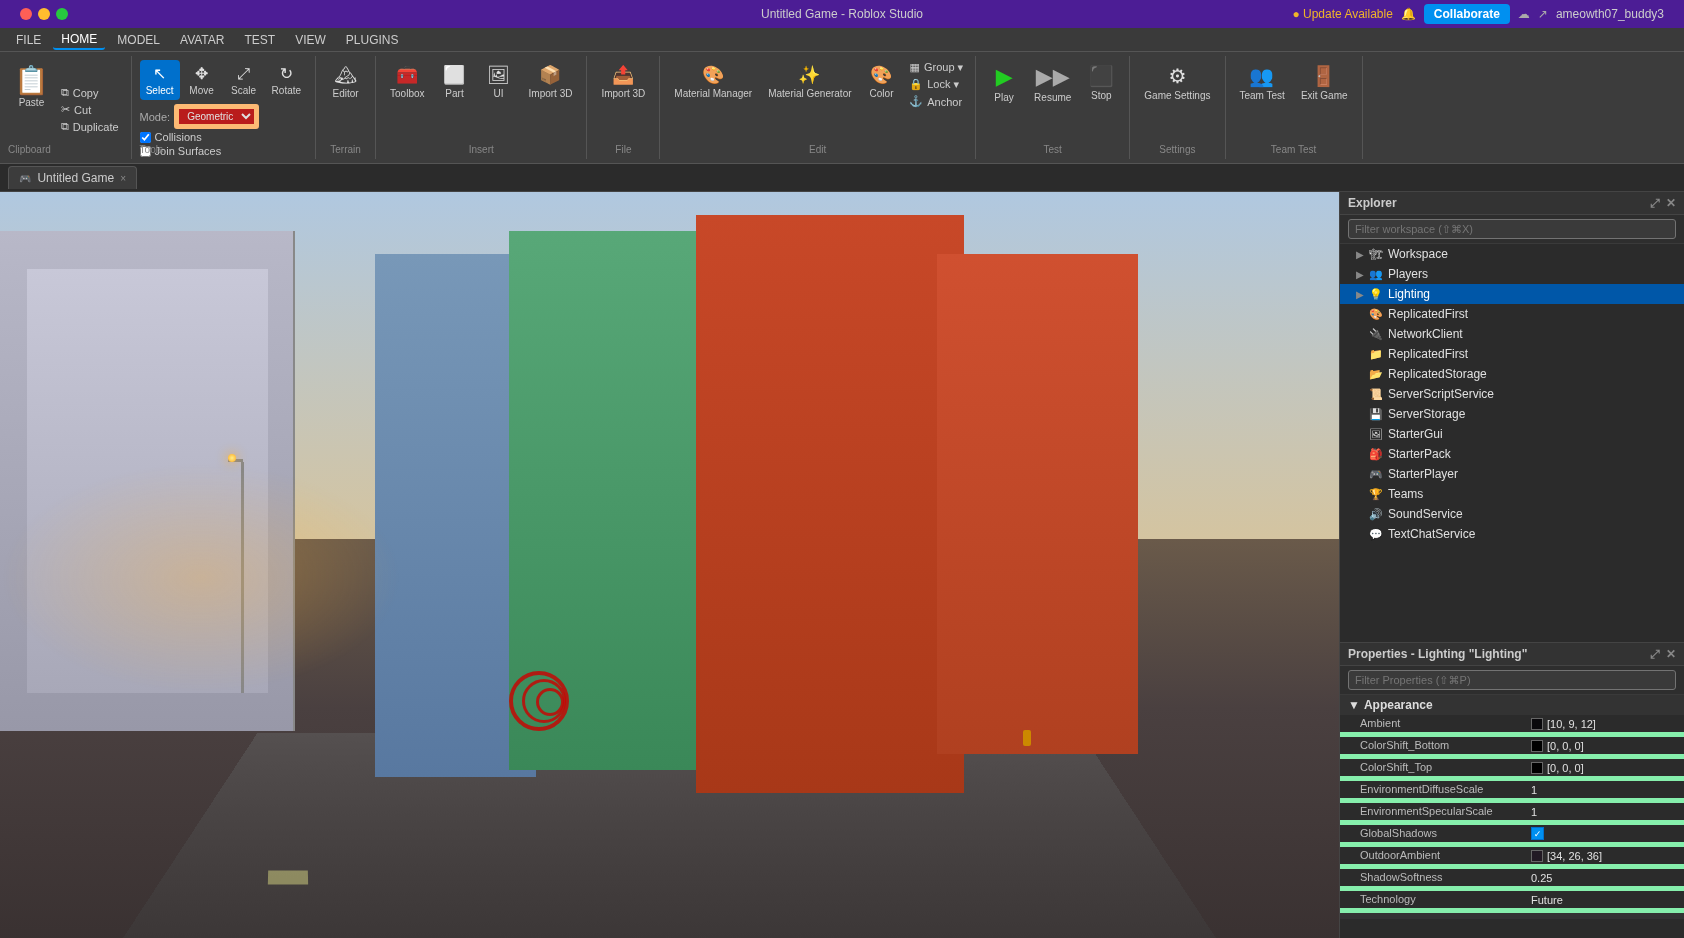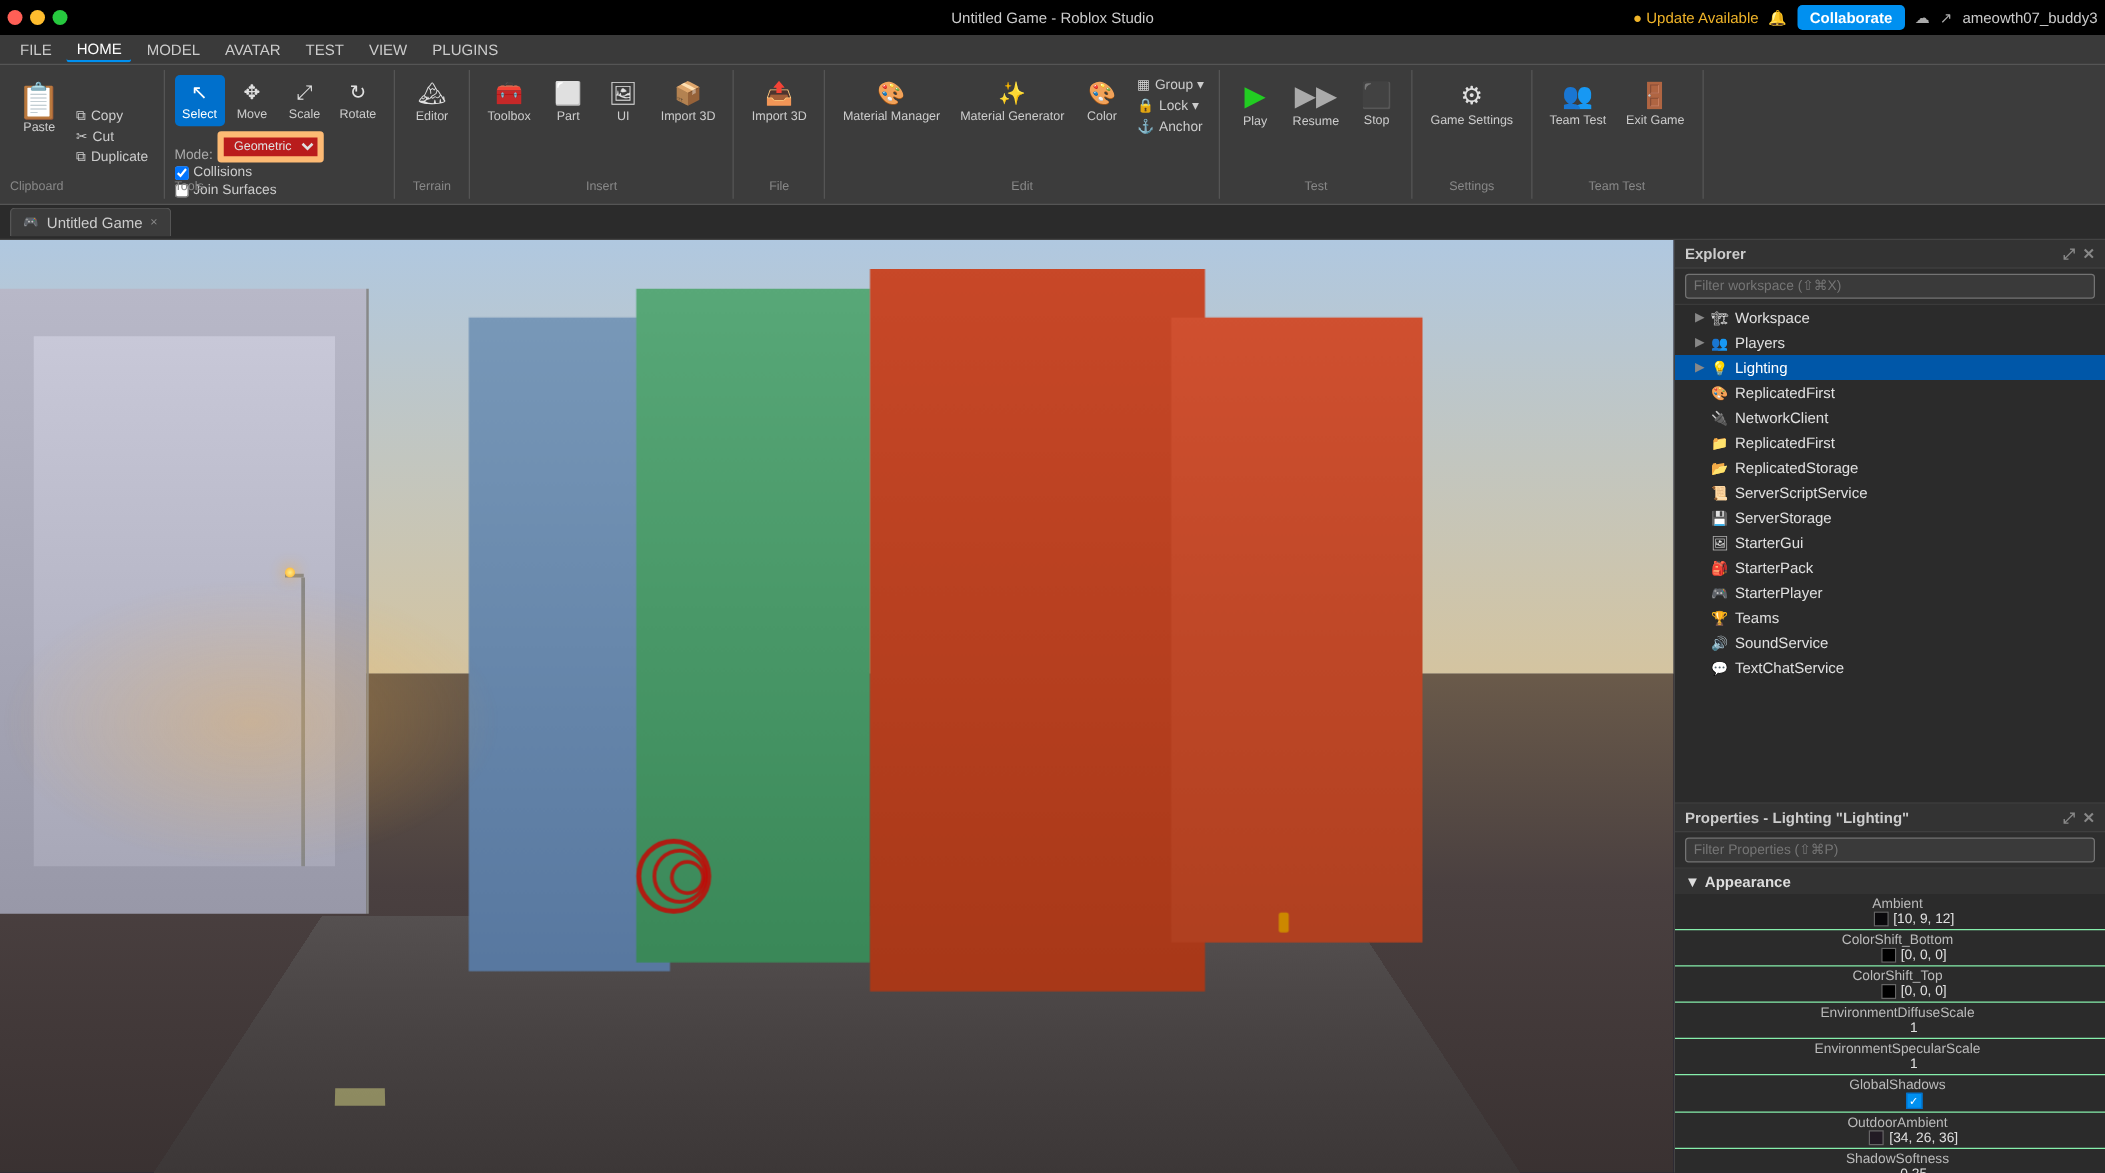--- a/index.html
+++ b/index.html
@@ -1,25 +1,25 @@
 <!DOCTYPE html>
 <html><head>
   <meta charset="utf-8">
   <style>
     * { box-sizing: border-box; margin: 0; padding: 0; }
     body { font-family: -apple-system, BlinkMacSystemFont, 'Segoe UI', sans-serif; background: #2b2b2b; color: #e0e0e0; font-size: 12px; overflow: hidden; width: 1684px; height: 938px; }
 
     
     #titlebar {
       height: 28px;
-      background: #000000;
+      background: #4c1d95;
       display: flex;
       align-items: center;
       justify-content: space-between;
-      padding: 0 6px;
+      padding: 0 20px;
       -webkit-app-region: drag;
     }
     .traffic-lights { display: flex; gap: 6px; align-items: center; }
     .traffic-light { width: 12px; height: 12px; border-radius: 50%; }
     .tl-red { background: #ff5f56; }
     .tl-yellow { background: #ffbd2e; }
     .tl-green { background: #27c93f; }
     .window-title { position: absolute; left: 50%; transform: translateX(-50%); color: #ccc; font-size: 12px; }
     .titlebar-right { display: flex; align-items: center; gap: 8px; font-size: 12px; color: #aaa; }
     .update-badge { color: #f0b429; display: flex; align-items: center; gap: 4px; }
@@ -85,21 +85,21 @@
     
     .tools-section {
       display: flex;
       flex-direction: column;
       border-right: 1px solid #555;
       position: relative;
       padding: 0 8px;
     }
     .tools-top { display: flex; gap: 2px; padding: 4px 0 2px 0; }
     .tools-bottom { display: flex; flex-direction: column; gap: 2px; padding: 2px 0; font-size: 11px; color: #ccc; }
-    .mode-row { display: flex; align-items: flex-end; gap: 4px; }
+    .mode-row { display: flex; align-items: center; gap: 4px; }
     .mode-label { color: #aaa; font-size: 11px; }
     .mode-select { background: #b91c1c; color: #e0e0e0; border: 5px solid #fdba74; border-radius: 3px; font-size: 10px; padding: 1px 4px; }
     .checkbox-row { display: flex; align-items: center; gap: 4px; color: #ccc; font-size: 11px; }
     .checkbox-row input { width: 11px; height: 11px; }
     .tool-btn-active { background: #0070cc !important; color: white !important; }
 
     
     #main { display: flex; height: calc(938px - 140px - 28px); }
 
     
@@ -203,25 +203,23 @@
       gap: 4px;
       padding: 3px 8px;
       background: #333;
       font-size: 12px;
       font-weight: 600;
       color: #ddd;
       cursor: pointer;
     }
     .prop-row {
       display: flex;
-      align-items: center;
       padding: 2px 8px 2px 20px;
-      border-bottom: 1px solid #86efac;
+      border-bottom: 5px solid #86efac;
       min-height: 22px;
-      flex-direction: column;
     }
     .prop-name { flex: 1; color: #bbb; font-size: 11px; }
     .prop-value { flex: 1; color: #e0e0e0; font-size: 11px; display: flex; align-items: center; gap: 4px; margin-left: 26px; }
     .color-swatch { width: 12px; height: 12px; border: 1px solid #666; display: inline-block; }
     .checkbox-val { width: 13px; height: 13px; background: #0090f0; border: 1px solid #0070cc; display: inline-flex; align-items: center; justify-content: center; color: white; font-size: 9px; }
 
     
     ::-webkit-scrollbar { width: 8px; height: 8px; }
     ::-webkit-scrollbar-track { background: #2b2b2b; }
     ::-webkit-scrollbar-thumb { background: #555; border-radius: 4px; }

